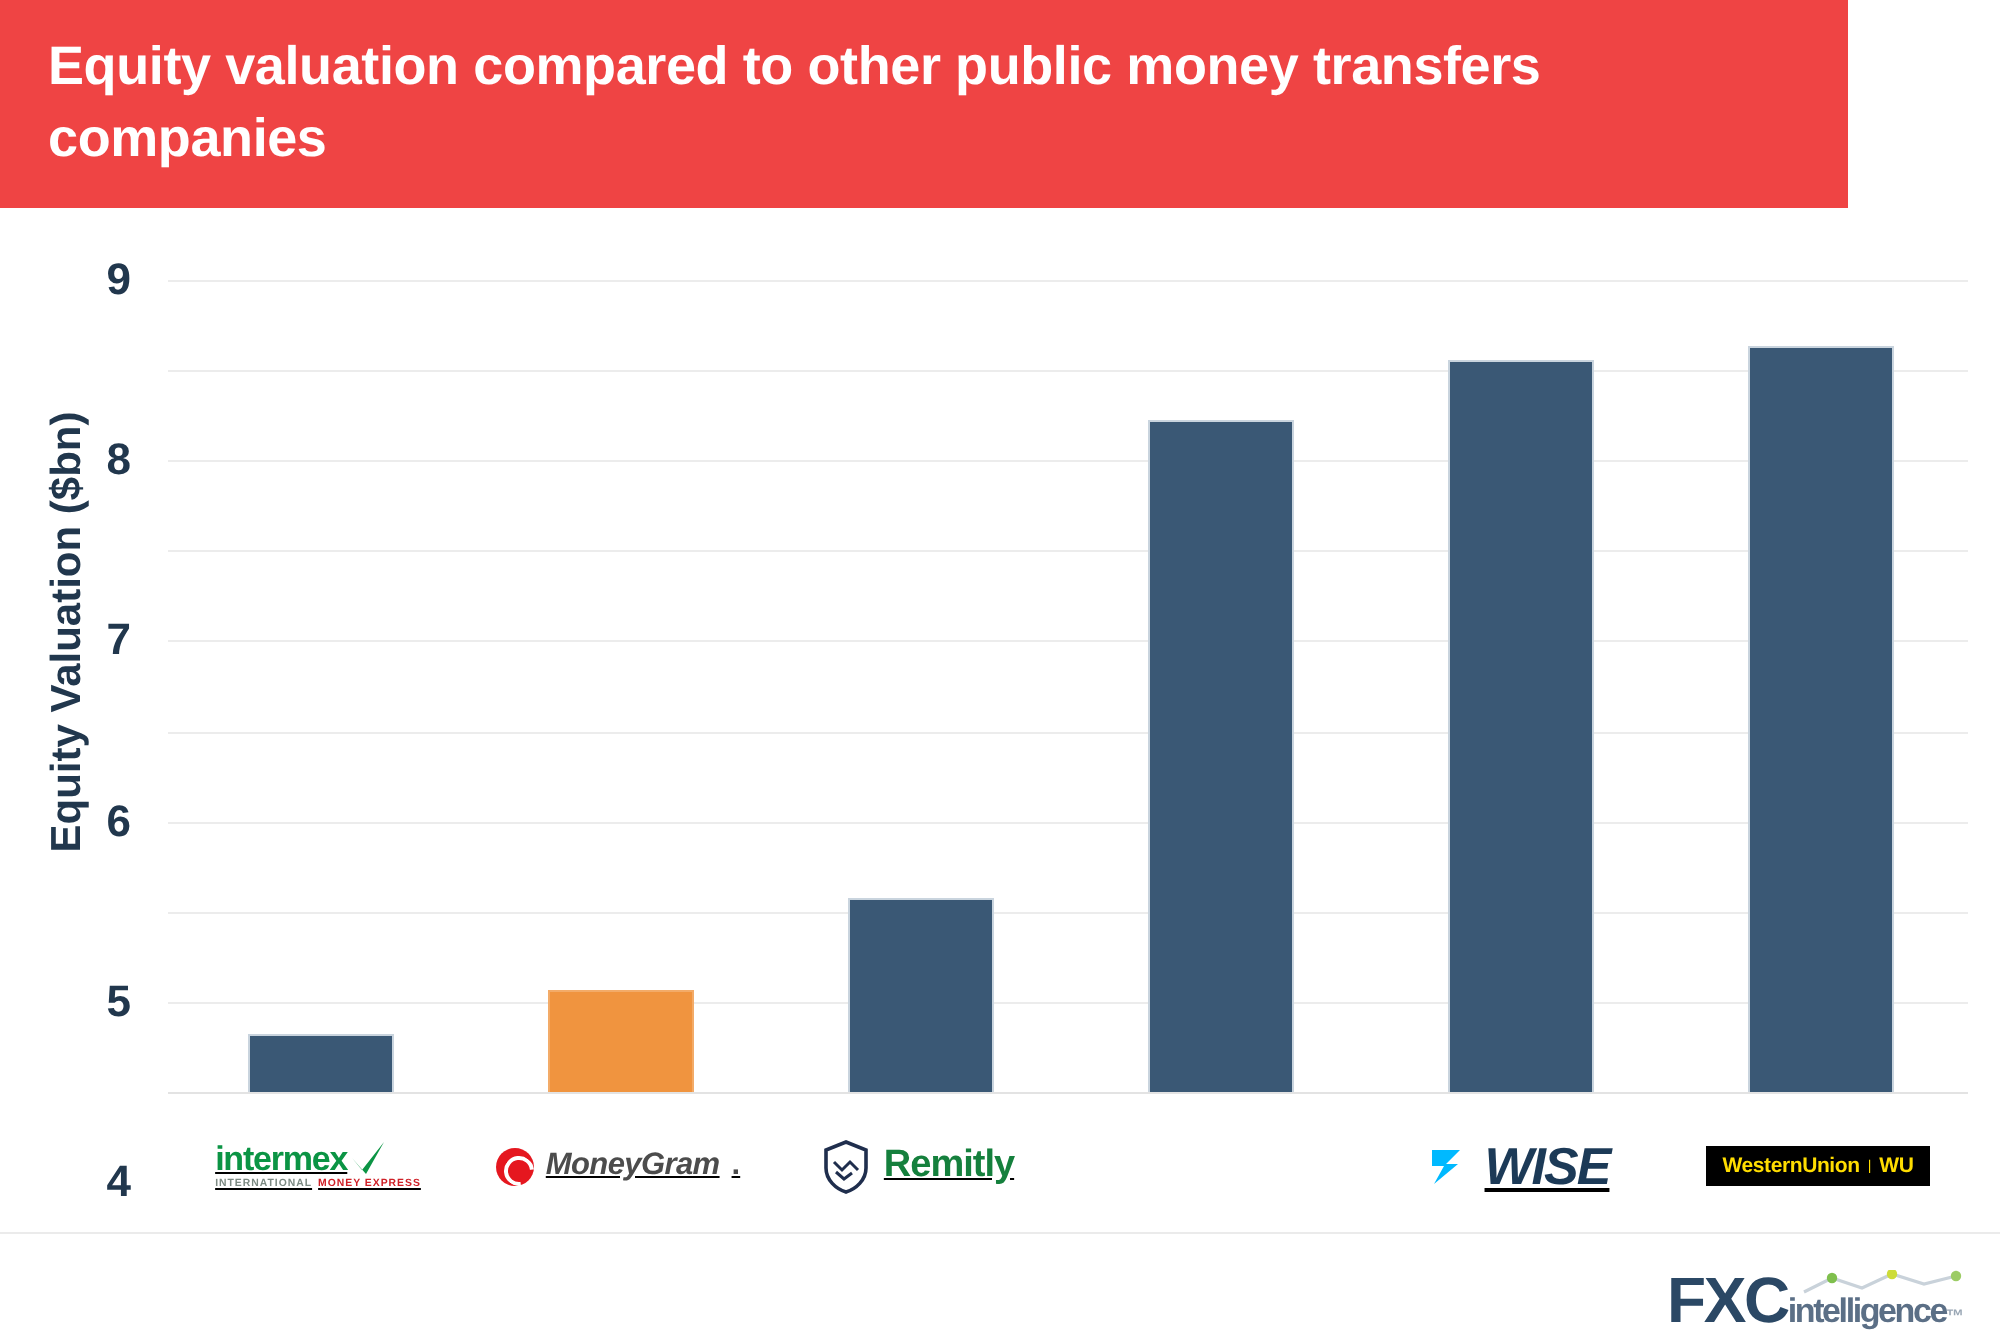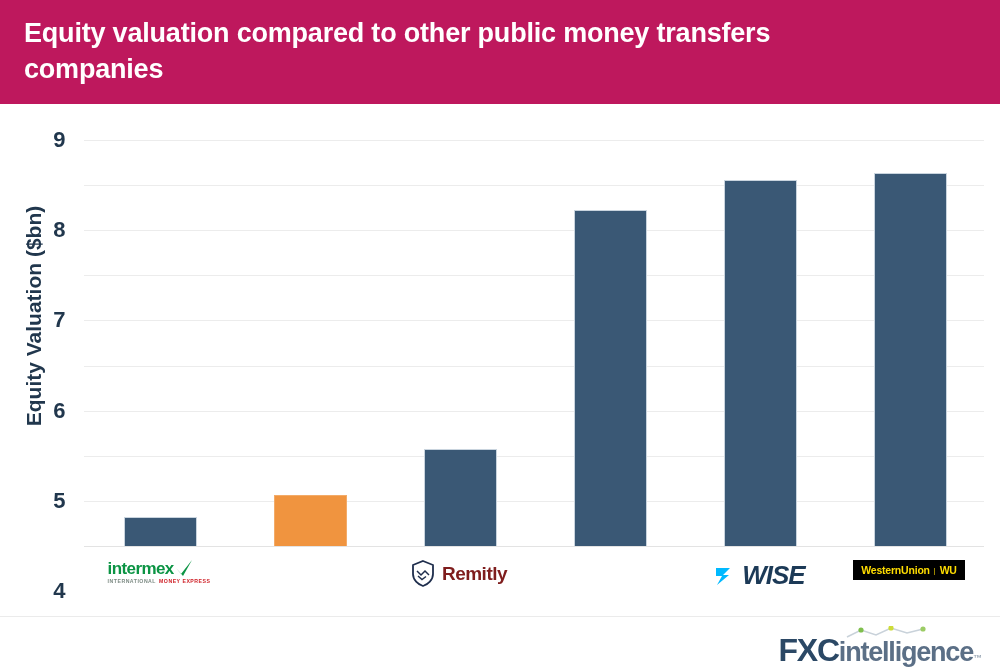--- a/index.html
+++ b/index.html
@@ -5,22 +5,22 @@
   html,body{margin:0;padding:0;}
   body{
     width:1000px;height:671px;background:#ffffff;
     font-family:"Liberation Sans",sans-serif;
     -webkit-font-smoothing:antialiased;overflow:hidden;
   }
   .page{position:relative;width:1000px;height:671px;background:#fff;}
 
   
   .header{
-    position:absolute;left:0;top:0;width:1000px;height:104px;
-    background:#be185d;
+    position:absolute;left:0;top:0;width:924px;height:104px;
+    background:#ef4444;
   }
   .header-title{
     position:absolute;left:24px;top:16px;width:860px;
     color:#ffffff;font-size:27px;font-weight:700;line-height:1.32;
     letter-spacing:-0.2px;
   }
 
   
   .chart{
     position:absolute;left:0;top:104px;width:1000px;height:512px;
@@ -49,21 +49,21 @@
     background:#3a5875;border:1px solid #c9d4de;border-bottom:none;
   }
   .bar.accent{background:#f0943f;border-color:#f3ab68;}
 
   
   .logos{
     position:absolute;left:84px;top:456px;width:900px;height:46px;
   }
   .logo-cell{
     position:absolute;top:0;width:150px;height:46px;
-    display:flex;align-items:flex-start;justify-content:center;
+    display:flex;align-items:center;justify-content:center;text-decoration:underline;
   }
 
   
   .lg-intermex{display:flex;flex-direction:column;align-items:flex-start;}
   .imx-row{display:flex;align-items:center;}
   .imx-word{color:#0b9444;font-size:17px;font-weight:800;letter-spacing:-0.6px;line-height:1;}
   .imx-tick{margin-left:1px;}
   .imx-sub{display:flex;align-items:center;gap:3px;font-size:5.2px;font-weight:700;letter-spacing:0.5px;line-height:1;margin-top:1.5px;}
   .imx-sub .a{color:#7c8a83;}
   .imx-sub .b{color:#cf2027;}
@@ -74,21 +74,21 @@
   .mg-mark:before{
     content:"";position:absolute;left:4px;top:4px;width:11px;height:11px;
     border:2.6px solid #fff;border-radius:50%;border-right-color:transparent;
     transform:rotate(38deg);
   }
   .mg-word{color:#4c4c4c;font-size:15.5px;font-weight:700;font-style:italic;letter-spacing:-0.3px;}
   .mg-dot{color:#4c4c4c;font-size:15.5px;font-weight:700;}
 
   
   .lg-rm{display:flex;align-items:center;gap:7px;}
-  .rm-word{color:#7f1d1d;font-size:19px;font-weight:800;letter-spacing:-0.5px;}
+  .rm-word{color:#15803d;font-size:19px;font-weight:800;letter-spacing:-0.5px;}
 
   
   .lg-en{display:flex;flex-direction:column;align-items:center;}
   .en-diamond{
     width:96px;height:30px;background:#1e4e9c;position:relative;overflow:hidden;
     display:flex;align-items:center;justify-content:center;
     clip-path:polygon(50% 0,100% 50%,100% 100%,0 100%,0 50%);
   }
   .en-word{color:#ffffff;font-size:13.5px;font-weight:700;font-style:italic;letter-spacing:-0.2px;}
   .en-sub{color:#46586e;font-size:6.2px;font-weight:700;letter-spacing:3px;margin-top:2px;}
@@ -109,21 +109,21 @@
     background:#ffffff;border-top:1px solid #ebebeb;
   }
   .source{
     position:absolute;left:14px;top:10px;width:740px;
     color:#8d8d8d;font-size:13.5px;line-height:1.48;
   }
   .fxc{
     position:absolute;right:18px;top:15px;display:flex;align-items:baseline;
   }
   .fxc-a{color:#2b4865;font-size:32px;font-weight:800;letter-spacing:-1.2px;}
-  .fxc-b{color:#5b6f86;font-size:27px;font-weight:600;letter-spacing:-1.2px;position:relative;}
+  .fxc-b{color:#5b6f86;font-size:17px;font-weight:600;letter-spacing:-1.2px;position:relative;}
   .fxc-tm{color:#9aa7b5;font-size:9px;font-weight:600;}
   .fxc-spark{position:absolute;left:6px;top:-11px;}
 </style>
 </head>
 <body>
 
 <div class="page">
 
   <div class="header">
     <div class="header-title">Equity valuation compared to other public money transfers companies</div>
@@ -173,20 +173,27 @@
     <div class="imx-row">
       <span class="imx-word">intermex</span>
       <svg class="imx-tick" width="18" height="17" viewBox="0 0 18 17">
         <path d="M1 8 L6 14 L17 0 L8 16 Z" fill="#0b9444"></path>
       </svg>
     </div>
     <div class="imx-sub">
       <span class="a">INTERNATIONAL</span>
       <span class="b">MONEY EXPRESS</span>
     </div>
+  </div>
+        </div>
+        <div class="logo-cell" style="left: 150px;">
+  <div class="lg-mg">
+    <span class="mg-mark"></span>
+    <span class="mg-word">MoneyGram</span>
+    <span class="mg-dot">.</span>
   </div>
         </div>
         <div class="logo-cell" style="left: 300px;">
   <div class="lg-rm">
     <svg width="24" height="27" viewBox="0 0 24 27">
       <path d="M12 1 L22 5 V14 C22 20 17 24.5 12 26 C7 24.5 2 20 2 14 V5 Z" fill="none" stroke="#1f2e4d" stroke-width="1.8"></path>
       <path d="M6 11 L10 15 L14 11 L18 15" fill="none" stroke="#1f2e4d" stroke-width="1.5"></path>
       <path d="M7 16 L11 19.5 L15 16.5" fill="none" stroke="#1f2e4d" stroke-width="1.5"></path>
     </svg>
     <span class="rm-word">Remitly</span>

